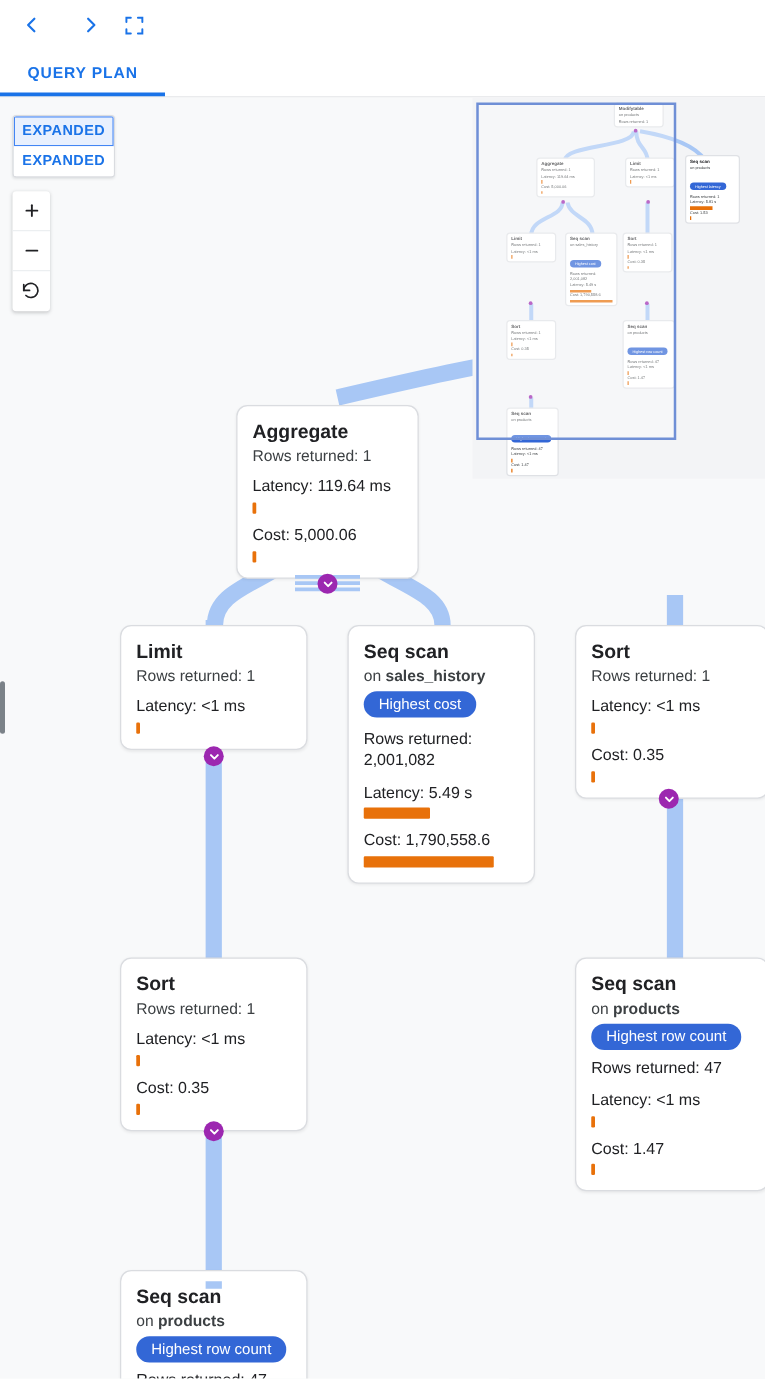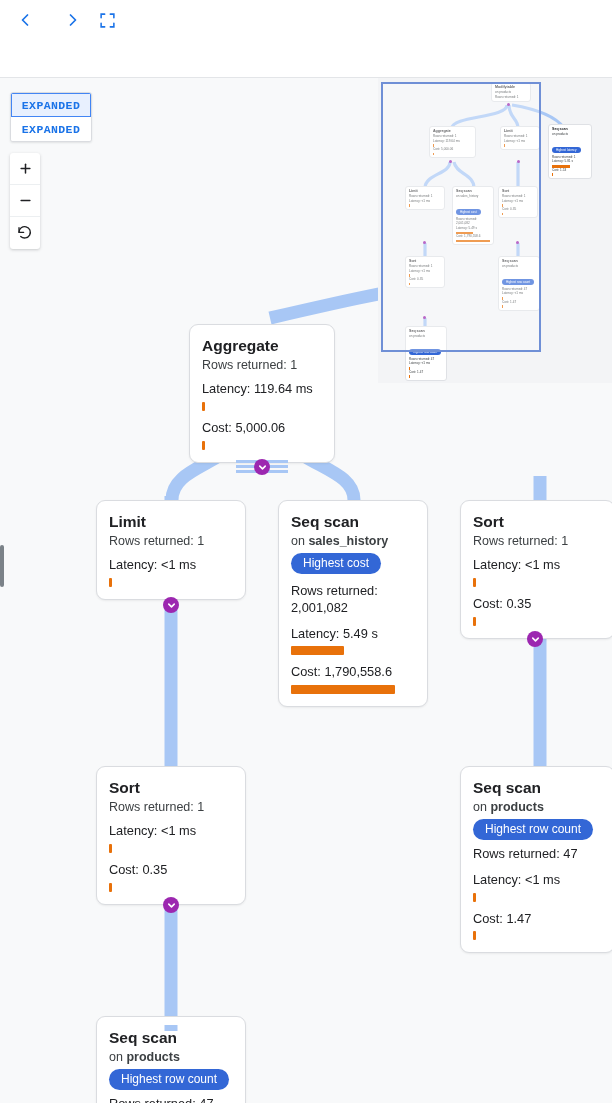--- a/index.html
+++ b/index.html
@@ -54,21 +54,21 @@
   .canvas {
     position: absolute; left: 0; top: 78px; width: 612px; height: 1025px;
     background: #f8f9fa; overflow: hidden;
   }
   .edges { position: absolute; left: 0; top: 0; width: 612px; height: 1025px; }
 
   
   .mode-toggle {
     position: absolute; left: 10px; top: 14px; width: 82px;
     background: #fff; border: 1px solid #dadce0; border-radius: 3px;
-    overflow: hidden; z-index: 30; box-shadow: 0 1px 2px rgba(60,64,67,.12); font-family: Liberation Mono, monospace;
+    overflow: hidden; z-index: 30; box-shadow: 0 1px 2px rgba(60,64,67,.12);
   }
   .mode-btn {
     height: 24px; display: flex; align-items: center; justify-content: center;
     font-size: 11.5px; font-weight: 700; letter-spacing: .4px;
     color: #1a73e8; cursor: pointer; background: #fff;
   }
   .mode-btn.sel { background: #e8f0fe; border: 1px solid #4285f4; }
 
   
   .zoom-ctrls {
@@ -175,20 +175,21 @@
       <svg width="17" height="17" viewBox="0 0 24 24" fill="none" stroke="currentColor" stroke-width="2.2" stroke-linecap="round">
         <polyline points="3 8 3 3 8 3"></polyline>
           <polyline points="16 3 21 3 21 8"></polyline>
         <polyline points="21 16 21 21 16 21"></polyline>
           <polyline points="8 21 3 21 3 16"></polyline>
       </svg>
     </div>
   </div>
 
   <div class="tabs">
+    <div class="tab active">QUERY PLAN</div>
   </div>
 
   <div class="canvas">
 
     <div class="ghost" style="left:423px; top:23px; width:120px; height:92px;"></div>
     <div class="ghost-txt" style="left:400px; top:23px; font-size:21px;">Modifytable</div>
     <div class="ghost-sub" style="left:400px; top:48px; font-size:17px; font-weight:700;">on products</div>
     <div class="ghost-sub" style="left:400px; top:71px; font-size:17px; font-weight:700;">Rows returned:</div>
 
     <div class="ghost" style="left:484px; top:178px; width:120px; height:125px;"></div>

